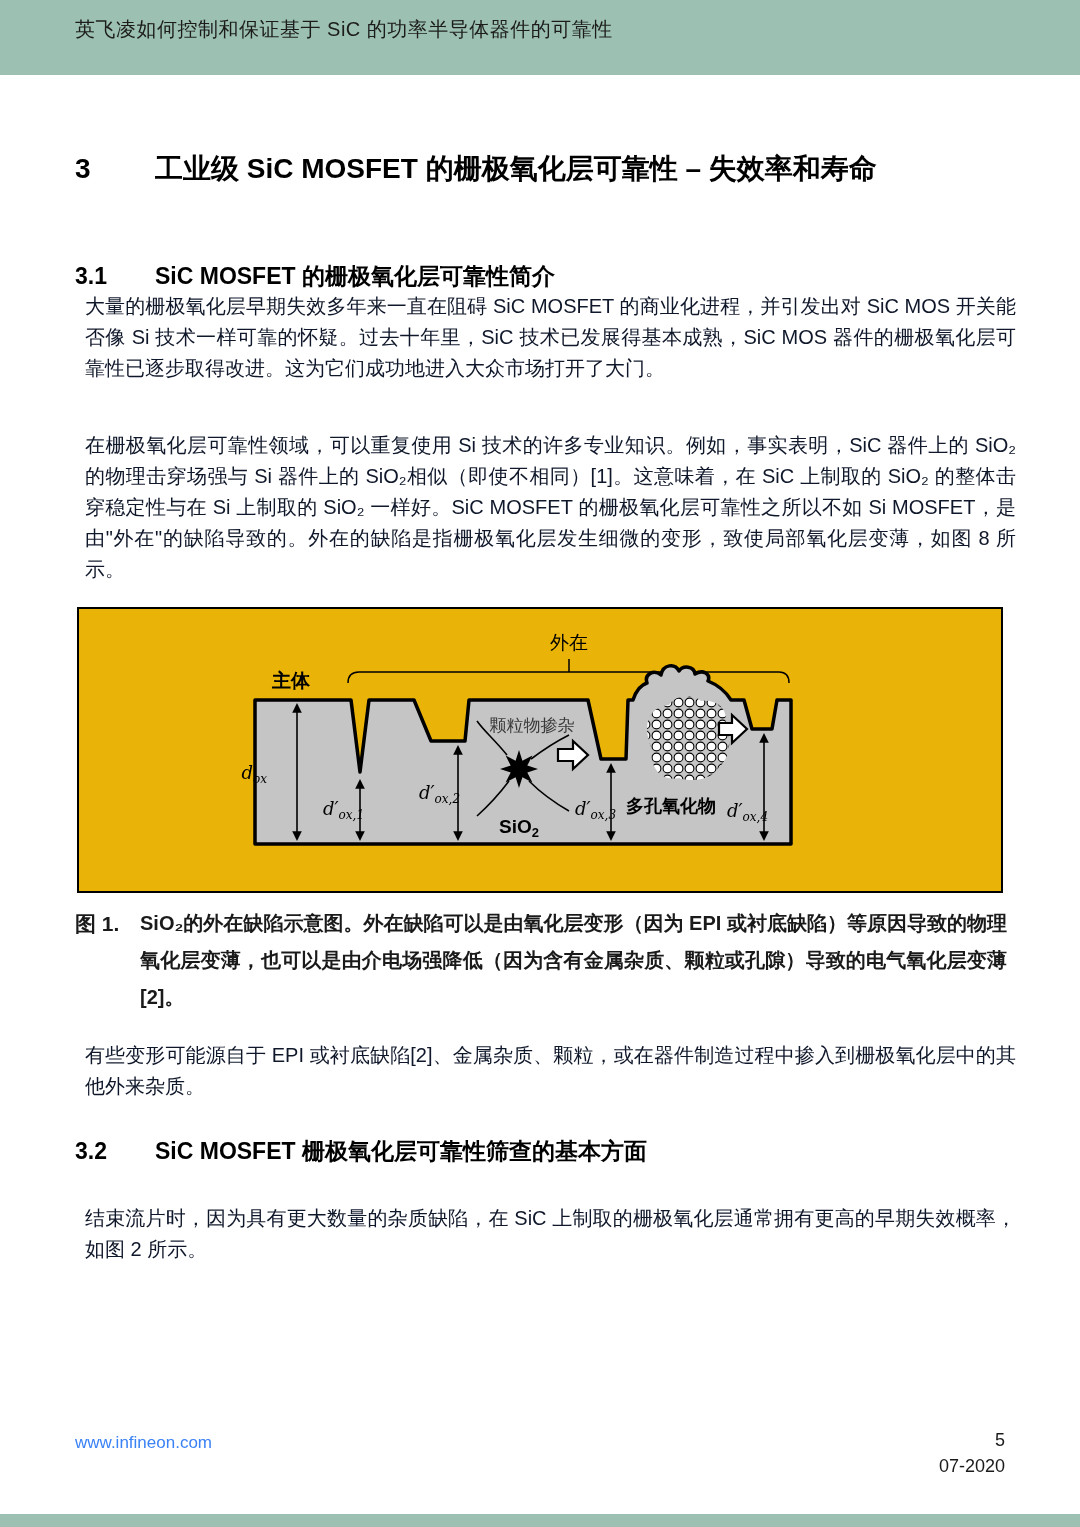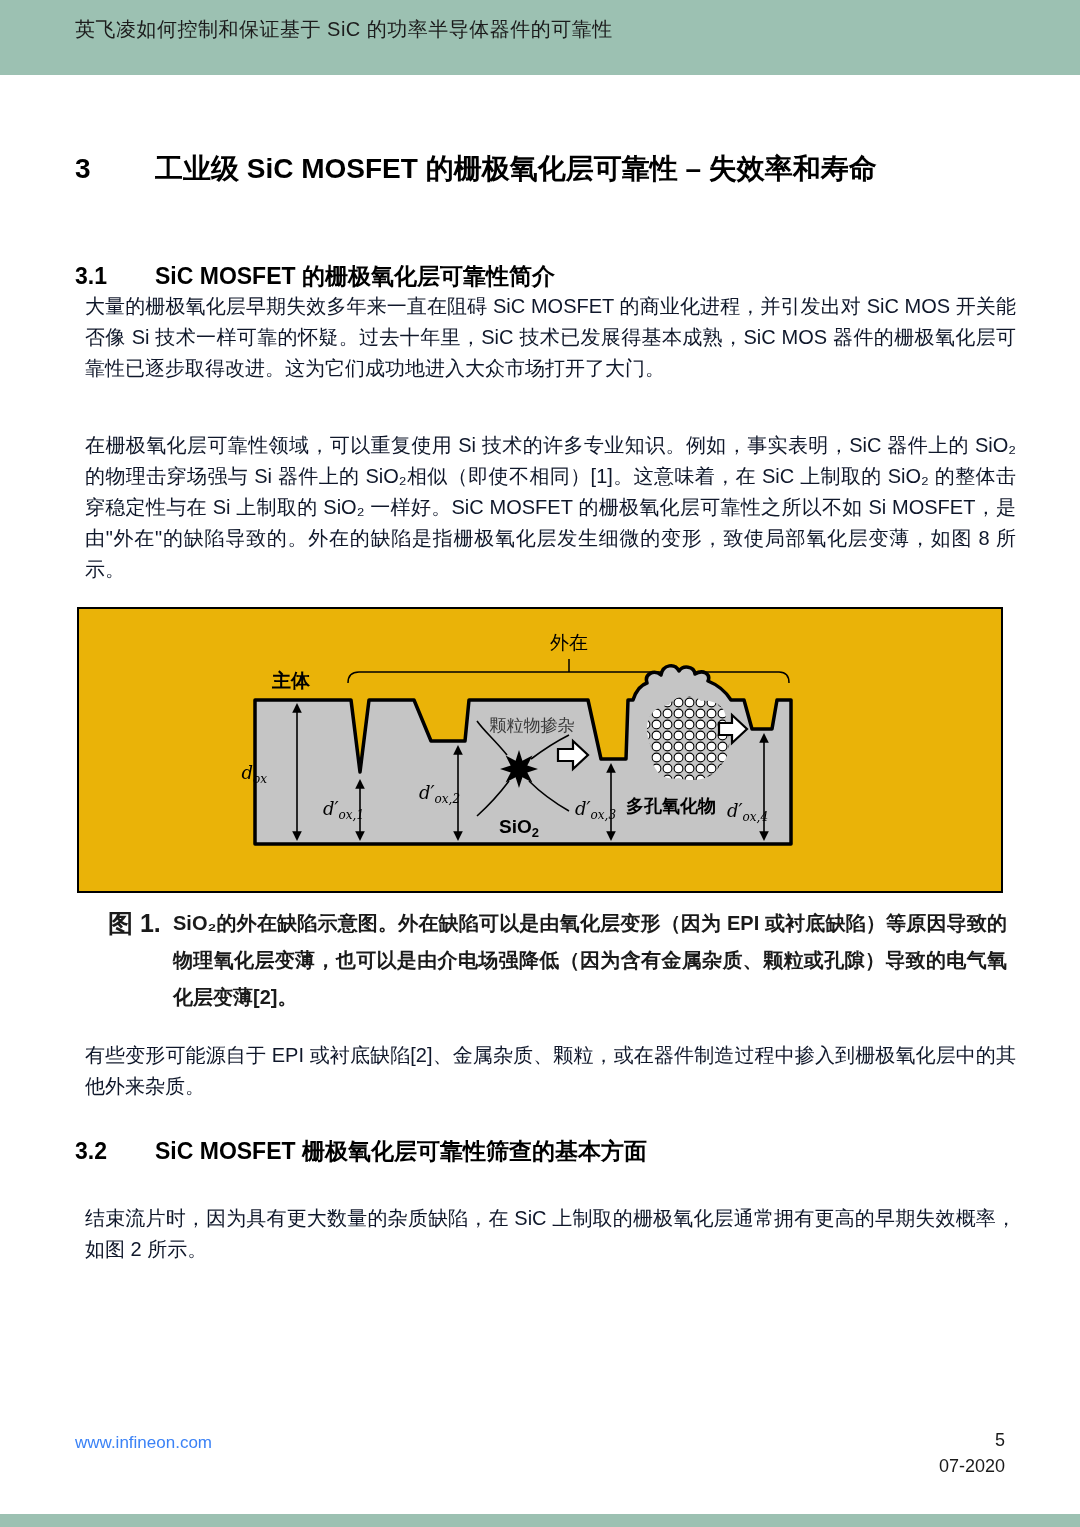--- a/index.html
+++ b/index.html
@@ -26,21 +26,21 @@
   }
   #para1{top:291px;}
   #para2{top:430px;}
   #para3{top:1040px;}
   #para4{top:1203px;}
   #figure-box{
     position:absolute;left:77px;top:607px;width:922px;height:282px;
     border:2px solid #000;background:#eab308;box-sizing:content-box;
   }
   #caption{position:absolute;left:75px;top:905px;width:932px;display:flex;}
-  #caption .cap-label{font-weight:bold;font-size:25px;width:65px;flex:none;line-height:37px;margin-left:33px;}
+  #caption .cap-label{font-weight:bold;font-size:21px;width:65px;flex:none;line-height:37px;}
   #caption .cap-text{font-weight:bold;font-size:20px;line-height:37px;text-align:justify;flex:1;}
   #footer-url{position:absolute;left:75px;top:1433px;font-size:17px;color:#3b82f6;text-decoration:none;}
   #page-number{position:absolute;right:75px;top:1430px;font-size:18px;text-align:right;}
   #page-date{position:absolute;right:75px;top:1456px;font-size:18px;text-align:right;margin-left:10px;}
   svg text{font-family:"Liberation Sans", sans-serif;}
   svg .math{font-family:"DejaVu Serif", serif;font-style:italic;}
 </style>
 </head>
 <body>
 

